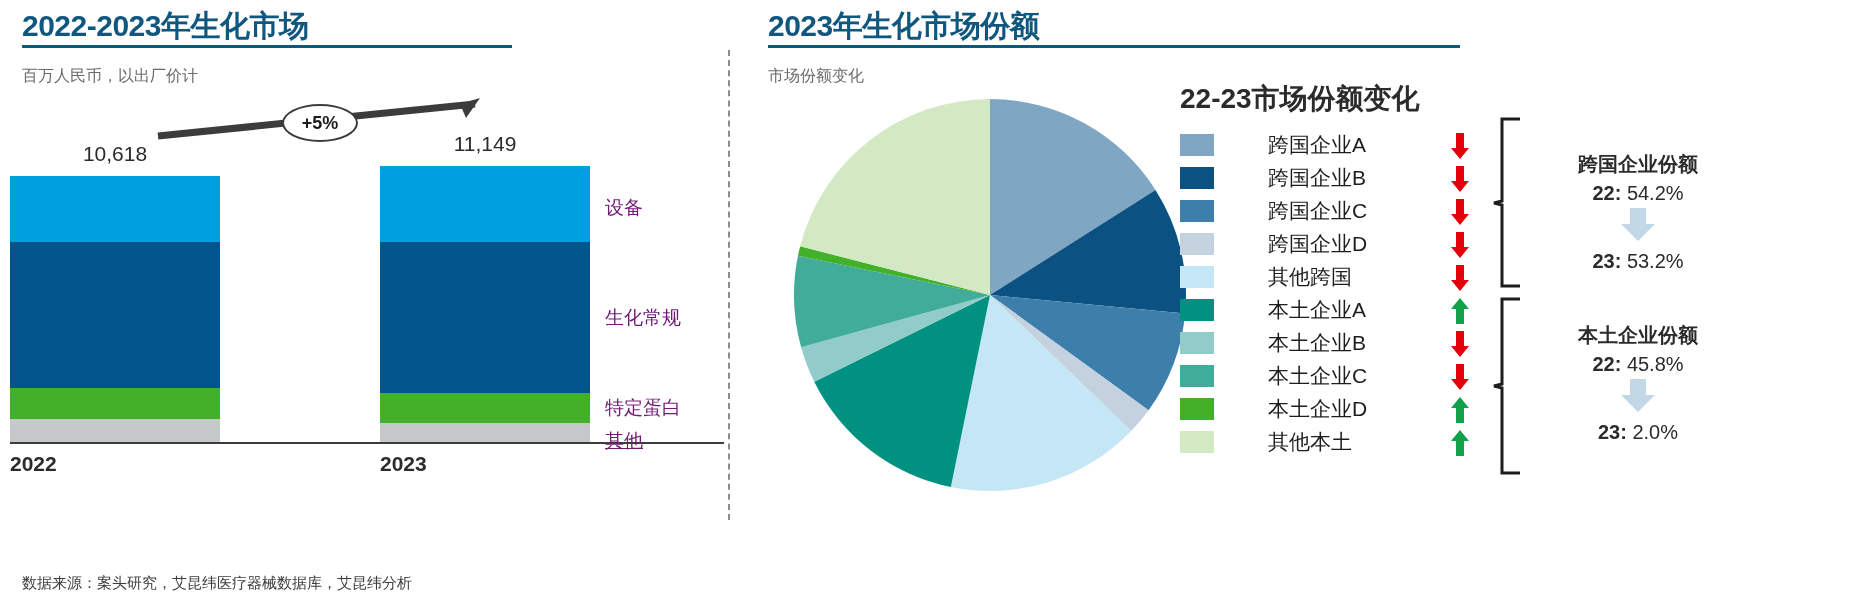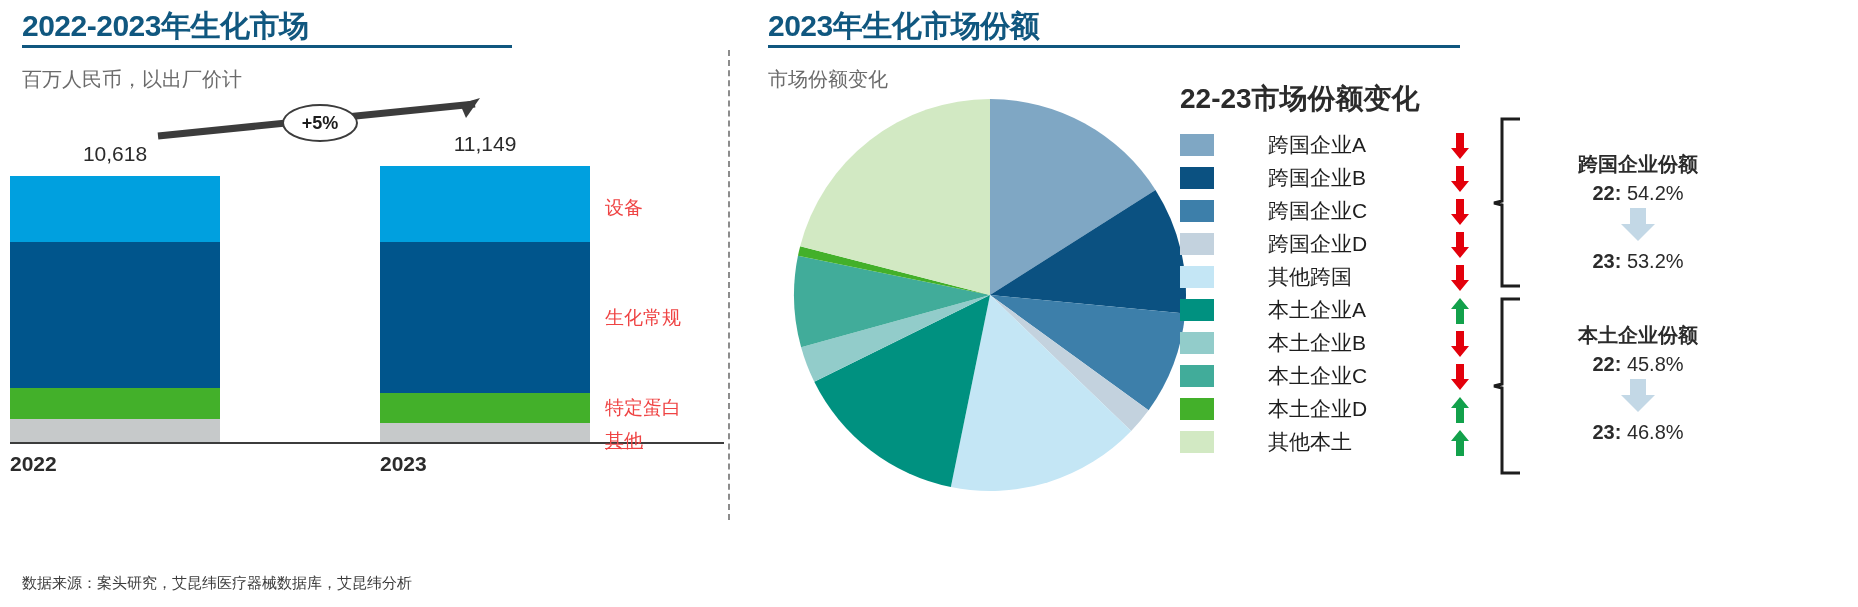--- a/index.html
+++ b/index.html
@@ -14,21 +14,21 @@
   .panel{position:absolute;top:0;height:607px;}
   #left-panel{left:0;width:740px;}
   #right-panel{left:760px;width:1098px;}
 
   
   .title{
     font-size:30px;font-weight:bold;color:#10577F;
     letter-spacing:-0.5px;white-space:nowrap;
   }
   .title-rule{height:3px;background:#10577F;}
-  .subtitle{font-size:20px;color:#6b6b6b;}
+  .subtitle{font-size:16px;color:#6b6b6b;}
 
   #left-title{position:absolute;left:22px;top:6px;}
   #left-rule{position:absolute;left:22px;top:45px;width:490px;}
   #left-subtitle{position:absolute;left:22px;top:66px;}
 
   #right-title{position:absolute;left:8px;top:6px;}
   #right-rule{position:absolute;left:8px;top:45px;width:692px;}
   #right-subtitle{position:absolute;left:8px;top:66px;}
 
   
@@ -43,21 +43,21 @@
   .bar-seg{width:100%;}
   .bar-total{
     position:absolute;width:210px;text-align:center;
     font-size:21px;color:#2b2b2b;
   }
   .bar-xlabel{
     position:absolute;width:210px;
     font-size:21px;font-weight:bold;color:#2b2b2b;
   }
   #axis-line{position:absolute;left:10px;top:352px;width:714px;height:2px;background:#3c3c3c;}
-  .seg-label{position:absolute;font-size:19px;color:#ef4444;white-space:nowrap;}
+  .seg-label{position:absolute;font-size:19px;color:#701a75;white-space:nowrap;}
 
   
   #growth{position:absolute;left:150px;top:0px;width:340px;height:60px;}
   #growth-badge{
     position:absolute;left:132px;top:14px;
     width:72px;height:34px;border:2px solid #3c3c3c;border-radius:50%;
     background:#fff;display:flex;align-items:center;justify-content:center;
     font-size:18px;font-weight:bold;color:#1d1d1d;
   }
 
@@ -281,16 +281,16 @@
       <b>22:</b>
       <span>45.8%</span>
     </div>
     <div class="share-arrow">
       <svg width="38" height="34" viewBox="0 0 38 34">
           <polygon points="11,0 27,0 27,16 36,16 19,33 2,16 11,16" fill="#C3D8E6"></polygon>
         </svg>
     </div>
     <div class="share-val">
       <b>23:</b>
-      <span>46.8%</span>
+      <span>2.0%</span>
     </div>
   </div>
 </div>
 
 </body></html>

